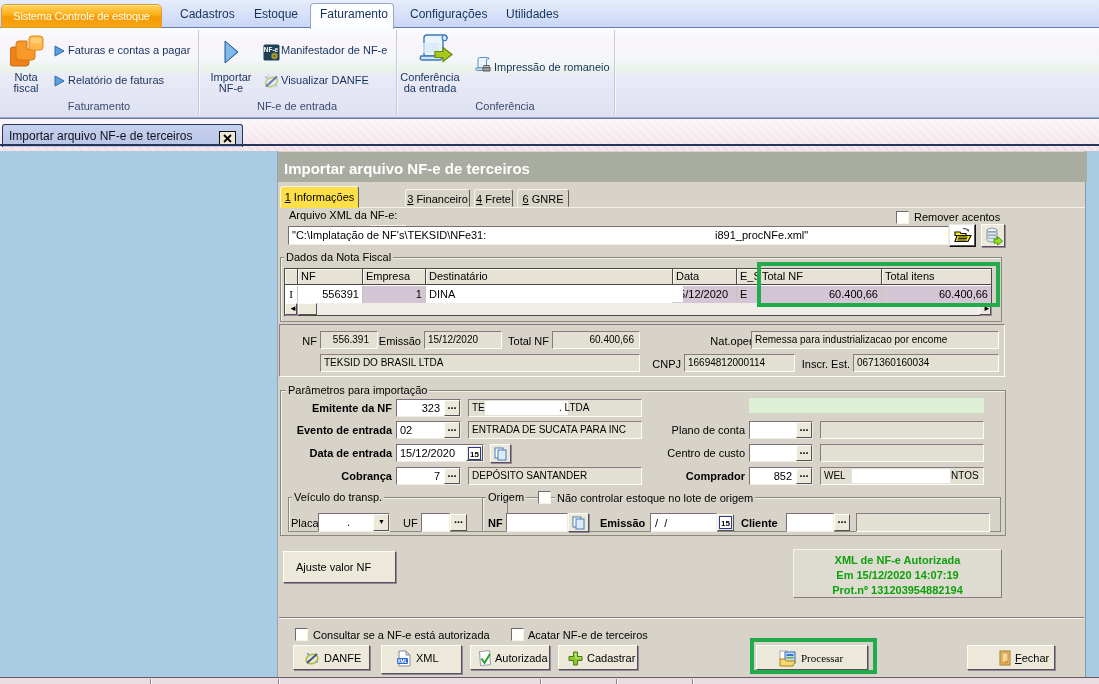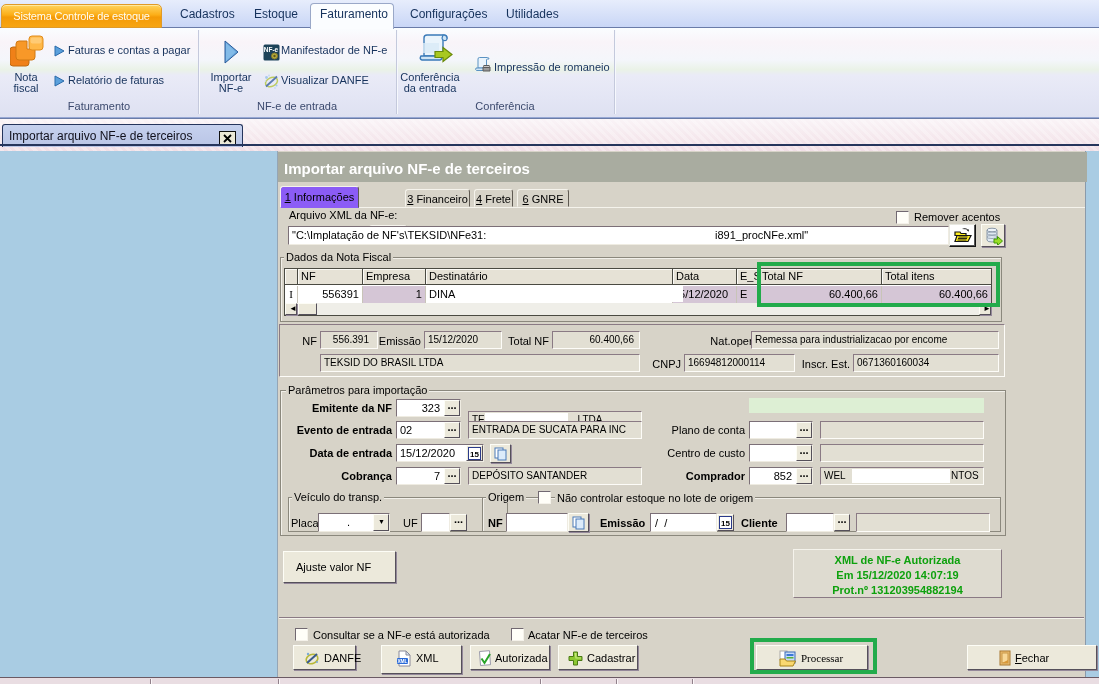--- a/index.html
+++ b/index.html
@@ -137,21 +137,21 @@
         </svg></div>
   </div>
 </div>
 
 <div id="client" class="abs">
   <div id="panel" class="abs">
     <div id="caption" class="abs">
         <span>Importar arquivo NF-e de terceiros</span>
       </div>
 
-    <div class="abs ptab" style="left:2px;top:35px;width:79px;height:22px;background:#8b5cf6;z-index:3;text-align:center;"><span style="position:relative;top:4px;"><span class="u">1</span> Informações</span></div>
+    <div class="abs ptab" style="left:2px;top:35px;width:79px;height:22px;background:#fde047;z-index:3;text-align:center;"><span style="position:relative;top:4px;"><span class="u">1</span> Informações</span></div>
     <div class="abs ptab" style="left:91px;top:38px;width:38px;height:18px;margin-top:36px;"><span style="position:relative;top:3px;"><span class="u">2</span> Itens</span></div>
     <div class="abs ptab" style="left:127px;top:38px;width:65px;height:18px;"><span style="position:relative;top:3px;"><span class="u">3</span> Financeiro</span></div>
     <div class="abs ptab" style="left:196px;top:38px;width:39px;height:18px;"><span style="position:relative;top:3px;"><span class="u">4</span> Frete</span></div>
     <div class="abs ptab" style="left:239px;top:38px;width:52px;height:18px;"><span style="position:relative;top:3px;"><span class="u">6</span> GNRE</span></div>
     <div class="abs" id="pagebody" style="left:2px;top:56px;width:805px;height:1px;background:#f5f3ec;"></div>
   </div>
 </div>
 
 <div class="abs" id="form" style="left:0;top:0;width:1099px;height:684px;">
 
@@ -248,24 +248,24 @@
 
   <div class="abs gbox" style="left:280px;top:390px;width:726px;height:146px;"></div>
   <div class="abs glegend" style="left:286px;top:384px;">Parâmetros para importação</div>
   <div class="abs" style="left:749px;top:398px;width:235px;height:15px;background:#ddefd4;"></div>
 
   <div class="abs boldlbl" style="left:0;top:402px;width:392px;text-align:right;">Emitente da NF</div>
   <div class="abs edit" style="left:396px;top:399px;width:65px;height:18px;">
       <span class="abs" style="right:20px;top:2px;">323</span>
     </div>
   <div class="abs dots" style="left:444px;top:400px;width:16px;height:16px;">...</div>
-  <div class="abs flat" style="left:468px;top:399px;width:174px;height:18px;margin-top:12px;">
+  <div class="abs flat" style="left:468px;top:399px;width:174px;height:18px;">
       <span class="abs" style="left:3px;top:2px;">TE</span>
       <div class="abs" style="left:16px;top:1px;width:83px;height:14px;background:#fff;"></div>
-      <span class="abs" style="left:103px;top:2px;">. LTDA</span>
+      <span class="abs" style="left:90px;top:2px;">. LTDA</span>
     </div>
   <div class="abs boldlbl" style="left:0;top:424px;width:392px;text-align:right;">Evento de entrada</div>
   <div class="abs edit" style="left:396px;top:421px;width:65px;height:18px;">
       <span class="abs" style="left:3px;top:2px;">02</span>
     </div>
   <div class="abs dots" style="left:444px;top:422px;width:16px;height:16px;">...</div>
   <div class="abs flat" style="left:468px;top:421px;width:174px;height:18px;">
       <span class="abs nw" style="left:3px;top:2px;">ENTRADA DE SUCATA PARA INC</span>
     </div>
   <div class="abs boldlbl" style="left:0;top:447px;width:392px;text-align:right;">Data de entrada</div>
@@ -355,21 +355,21 @@
 
   <div class="abs" style="left:793px;top:549px;width:209px;height:49px;background:#dedbd0;border:1px solid;border-color:#f5f3ec #8a7a84 #8a7a84 #f5f3ec;text-align:center;color:#0da10d;font-weight:bold;font-size:11px;line-height:15px;padding-top:3px;">XML de NF-e Autorizada<br>Em 15/12/2020 14:07:19<br>Prot.nº 131203954882194</div>
 
   <div class="abs" style="left:279px;top:617px;width:805px;height:2px;border-top:1px solid #8a7a84;border-bottom:1px solid #f5f3ec;"></div>
 
   <div class="abs cb" style="left:295px;top:628px;"></div>
   <div class="abs lbl" style="left:313px;top:629px;">Consultar se a NF-e está autorizada</div>
   <div class="abs cb" style="left:511px;top:628px;"></div>
   <div class="abs lbl" style="left:528px;top:629px;">Acatar NF-e de terceiros</div>
 
-  <div class="abs btn3" style="left:293px;top:645px;width:63px;height:25px;">
+  <div class="abs btn3" style="left:293px;top:645px;width:77px;height:25px;">
       <span class="abs" style="left:30px;top:6px;">DANFE</span>
       <svg class="abs" style="left:10px;top:4px;" width="17" height="17" viewBox="0 0 17 17">
         <ellipse cx="8" cy="9" rx="6" ry="4.5" fill="none" stroke="#b8b838" stroke-width="1.6" transform="rotate(-20 8 9)"></ellipse>
         <path d="M3 13 L13 4" stroke="#3a5a8a" stroke-width="2"></path>
         <circle cx="4" cy="4" r="1.2" fill="#7aaad8"></circle>
         <circle cx="13" cy="12" r="1" fill="#7aaad8"></circle>
       </svg>
     </div>
   <div class="abs btn3" style="left:381px;top:645px;width:81px;height:29px;">
       <span class="abs" style="left:34px;top:6px;">XML</span>
@@ -398,21 +398,21 @@
       <span class="abs" style="left:44px;top:6px;">Processar</span>
       <svg class="abs" style="left:22px;top:4px;" width="18" height="17" viewBox="0 0 18 17">
         <rect x="1" y="1" width="7" height="9" fill="#fff" stroke="#aaa"></rect>
         <rect x="6" y="2" width="10" height="11" fill="#c8dcf8" stroke="#3a6ab8"></rect>
         <rect x="7.5" y="4" width="7" height="2" fill="#3a78d8"></rect>
         <rect x="7.5" y="7" width="7" height="1.5" fill="#58b038"></rect>
         <path d="M1 9 h5 l1.5 2 h9 l-2.5 5 H1 z" fill="#fad870" stroke="#a88418"></path>
       </svg>
     </div>
   <div class="abs greenbox" style="left:750px;top:638px;width:127px;height:36px;"></div>
-  <div class="abs btn3" style="left:967px;top:645px;width:130px;height:25px;">
+  <div class="abs btn3" style="left:967px;top:645px;width:88px;height:25px;">
       <span class="abs" style="left:47px;top:6px;"><span class="u">F</span>echar</span>
       <svg class="abs" style="left:31px;top:4px;" width="13" height="17" viewBox="0 0 13 17">
         <rect x="1" y="1" width="10" height="14" fill="#eebf72" stroke="#a87830"></rect>
         <rect x="3" y="3" width="6" height="10" fill="#f8d898" stroke="#c89848"></rect>
         <path d="M3 13 l6 -3 v3 z" fill="#d89838"></path>
       </svg>
     </div>
 </div>
 
 <div id="statusbar" class="abs">

